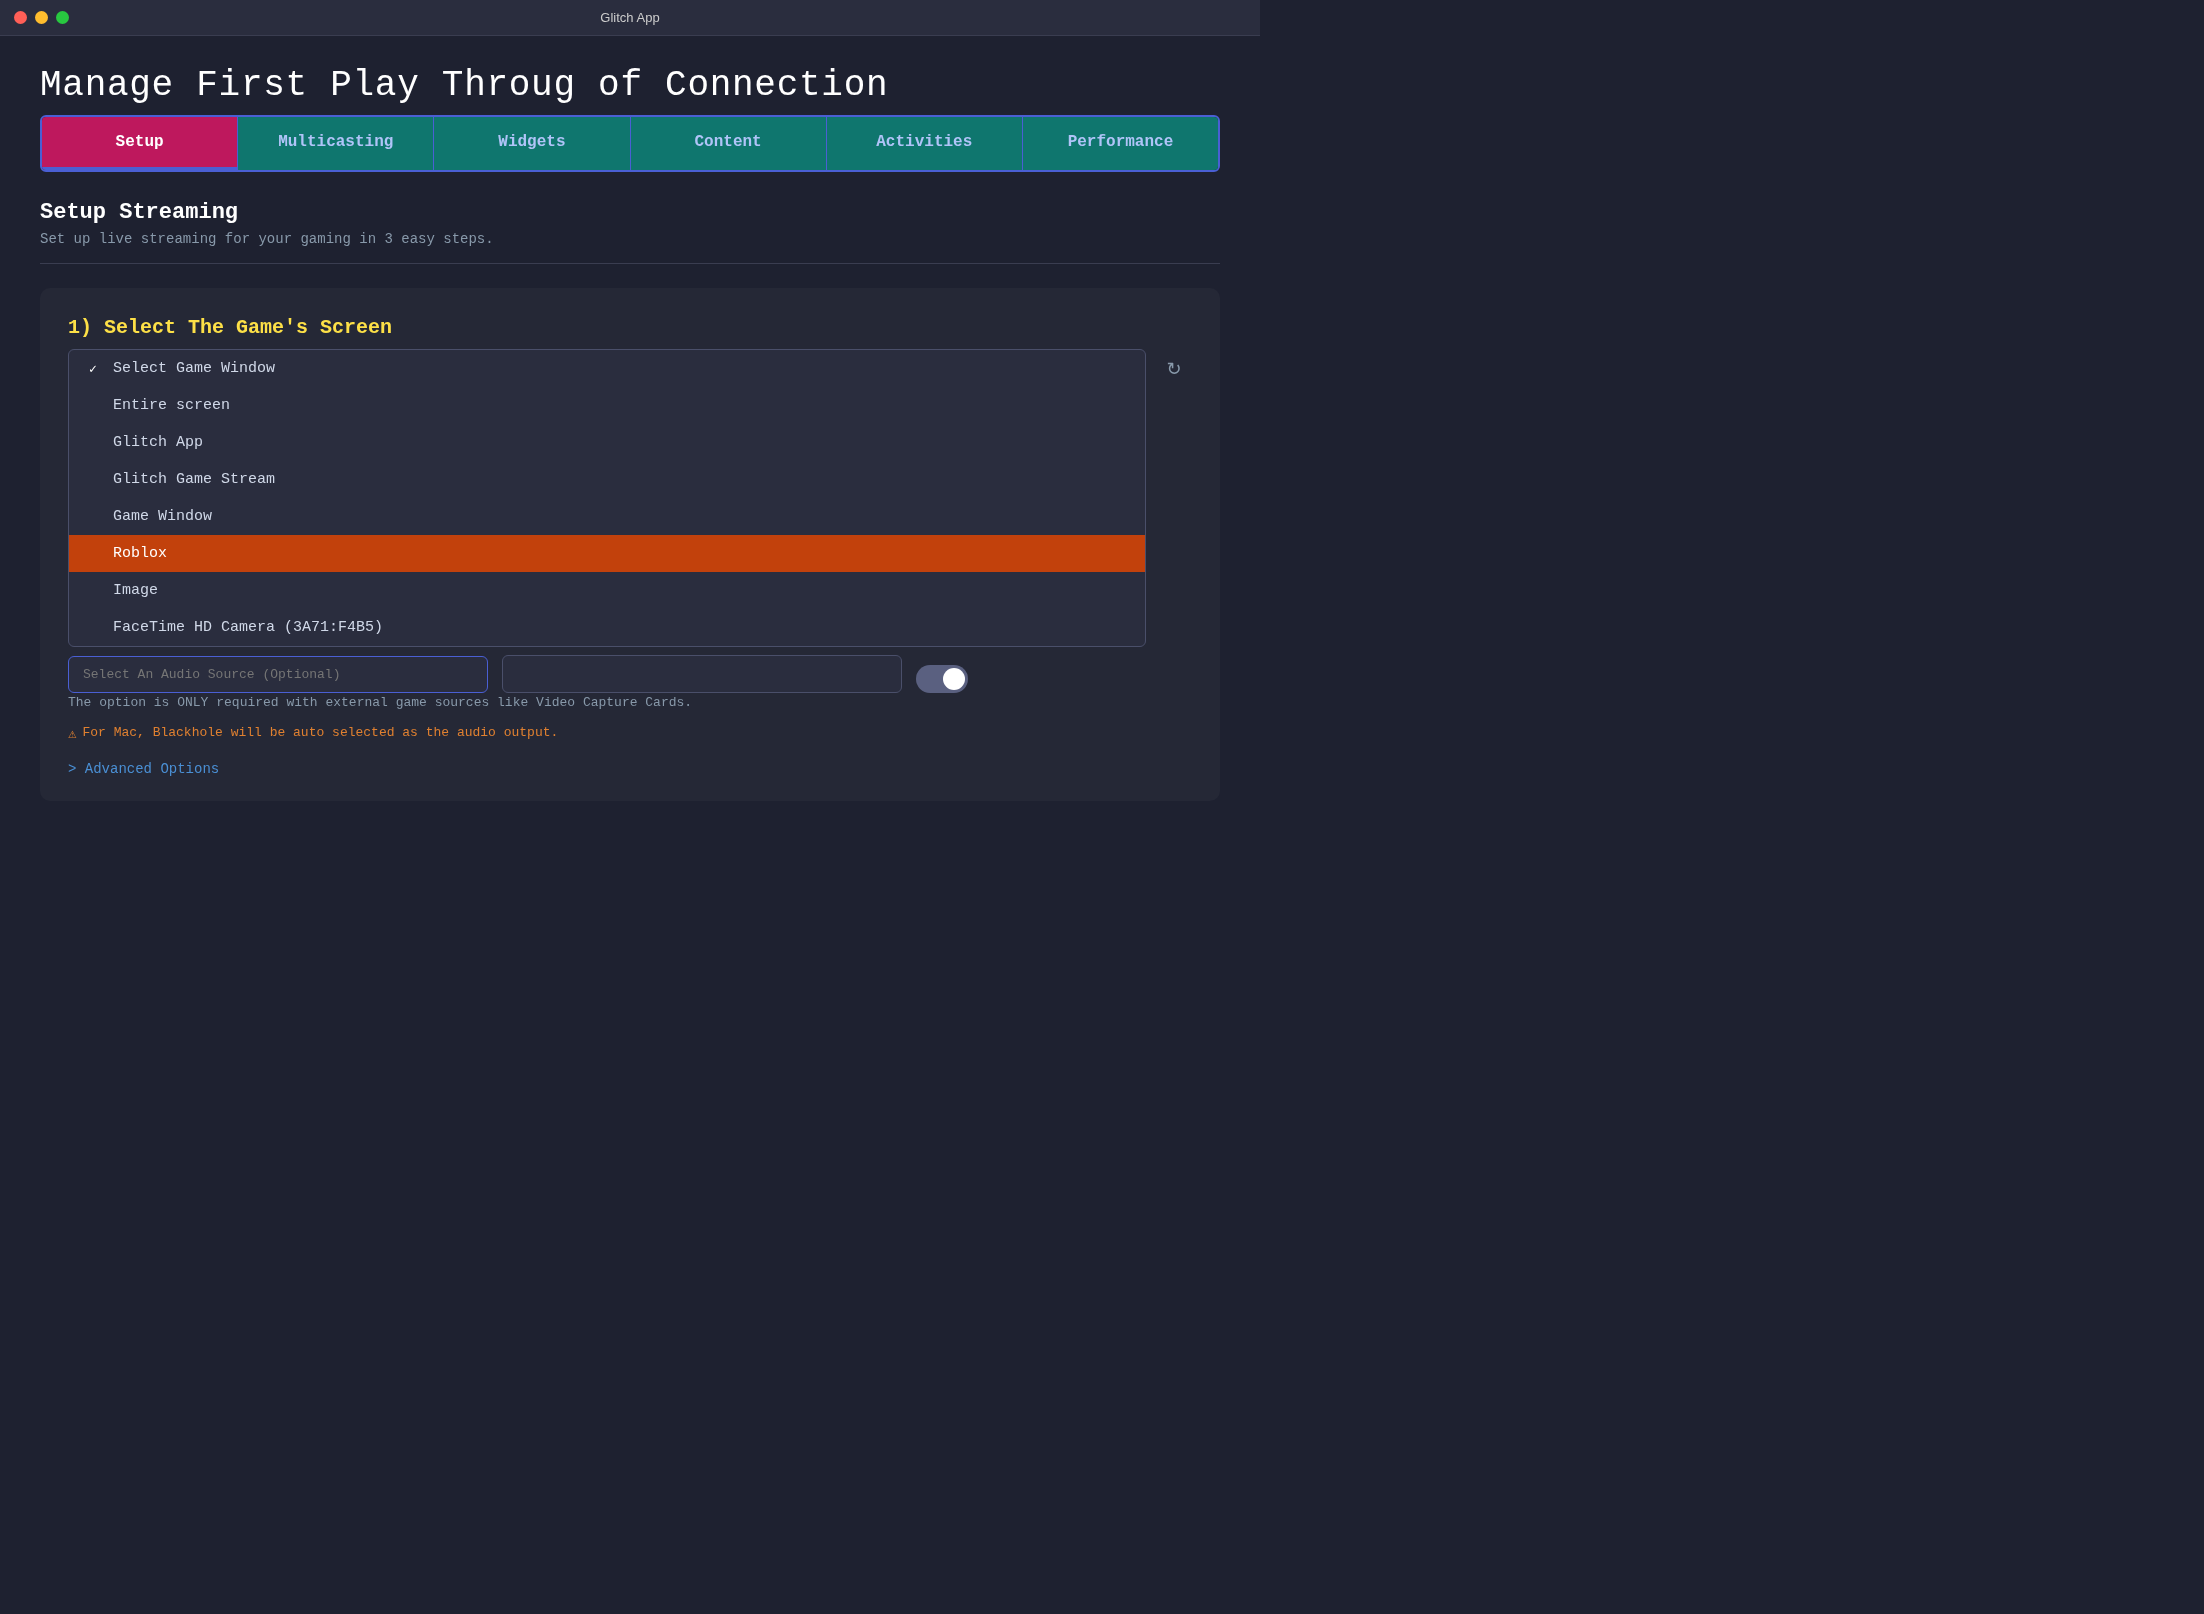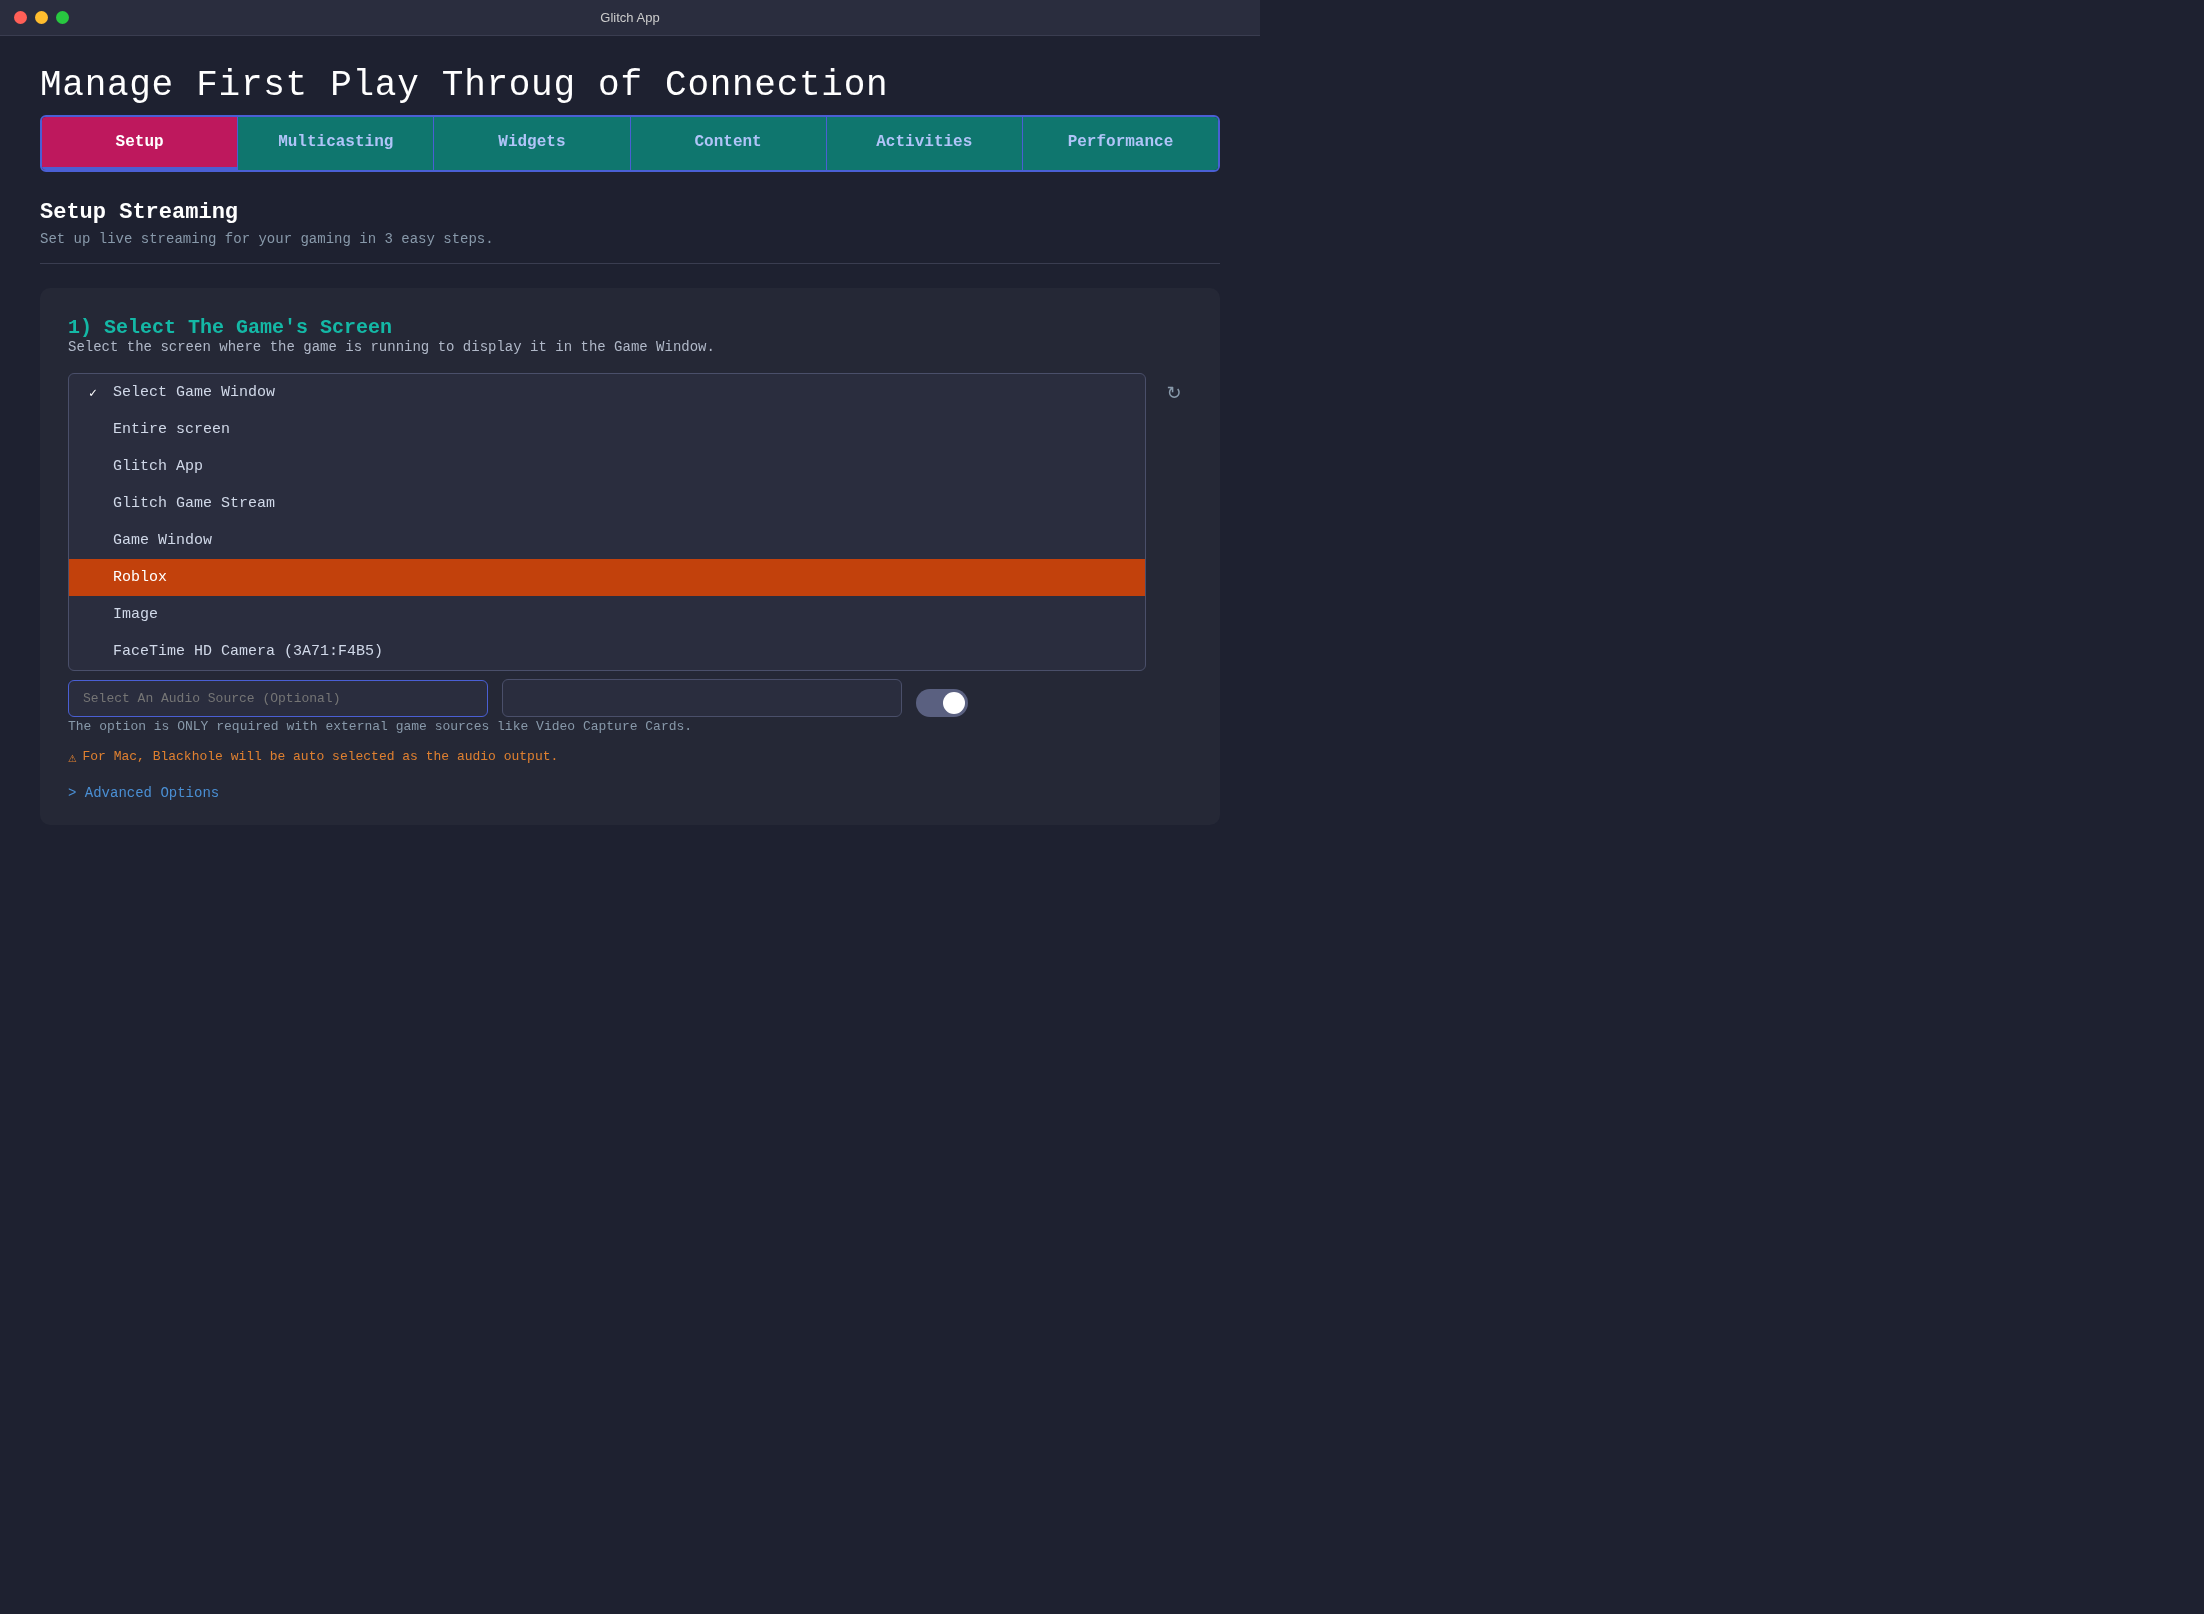--- a/index.html
+++ b/index.html
@@ -118,21 +118,22 @@
     
     .card {
       background: #252836;
       border-radius: 10px;
       padding: 28px 28px 24px 28px;
     }
 
     .step-title {
       font-size: 20px;
       font-weight: bold;
-      color: #14b8a6;
+      color: #fde047;
+      margin-bottom: 10px;
     }
 
     .step-description {
       font-size: 14px;
       color: #b0b8c8;
       margin-bottom: 18px;
     }
 
     
     .dropdown-row {
@@ -321,21 +322,20 @@
     </div>
   </div>
 
   <h2 class="section-title">Setup Streaming</h2>
   <p class="section-subtitle">Set up live streaming for your gaming in 3 easy steps.</p>
   <div class="divider"></div>
 
   <div class="card">
 
     <div class="step-title">1) Select The Game's Screen</div>
-    <div class="step-description">Select the screen where the game is running to display it in the Game Window.</div>
 
     <div class="dropdown-row">
       <div class="dropdown-wrapper">
         <div class="dropdown-open">
 
           <div class="dropdown-item">
             <span class="check">✓</span>
             <span>Select Game Window</span>
           </div>
 

